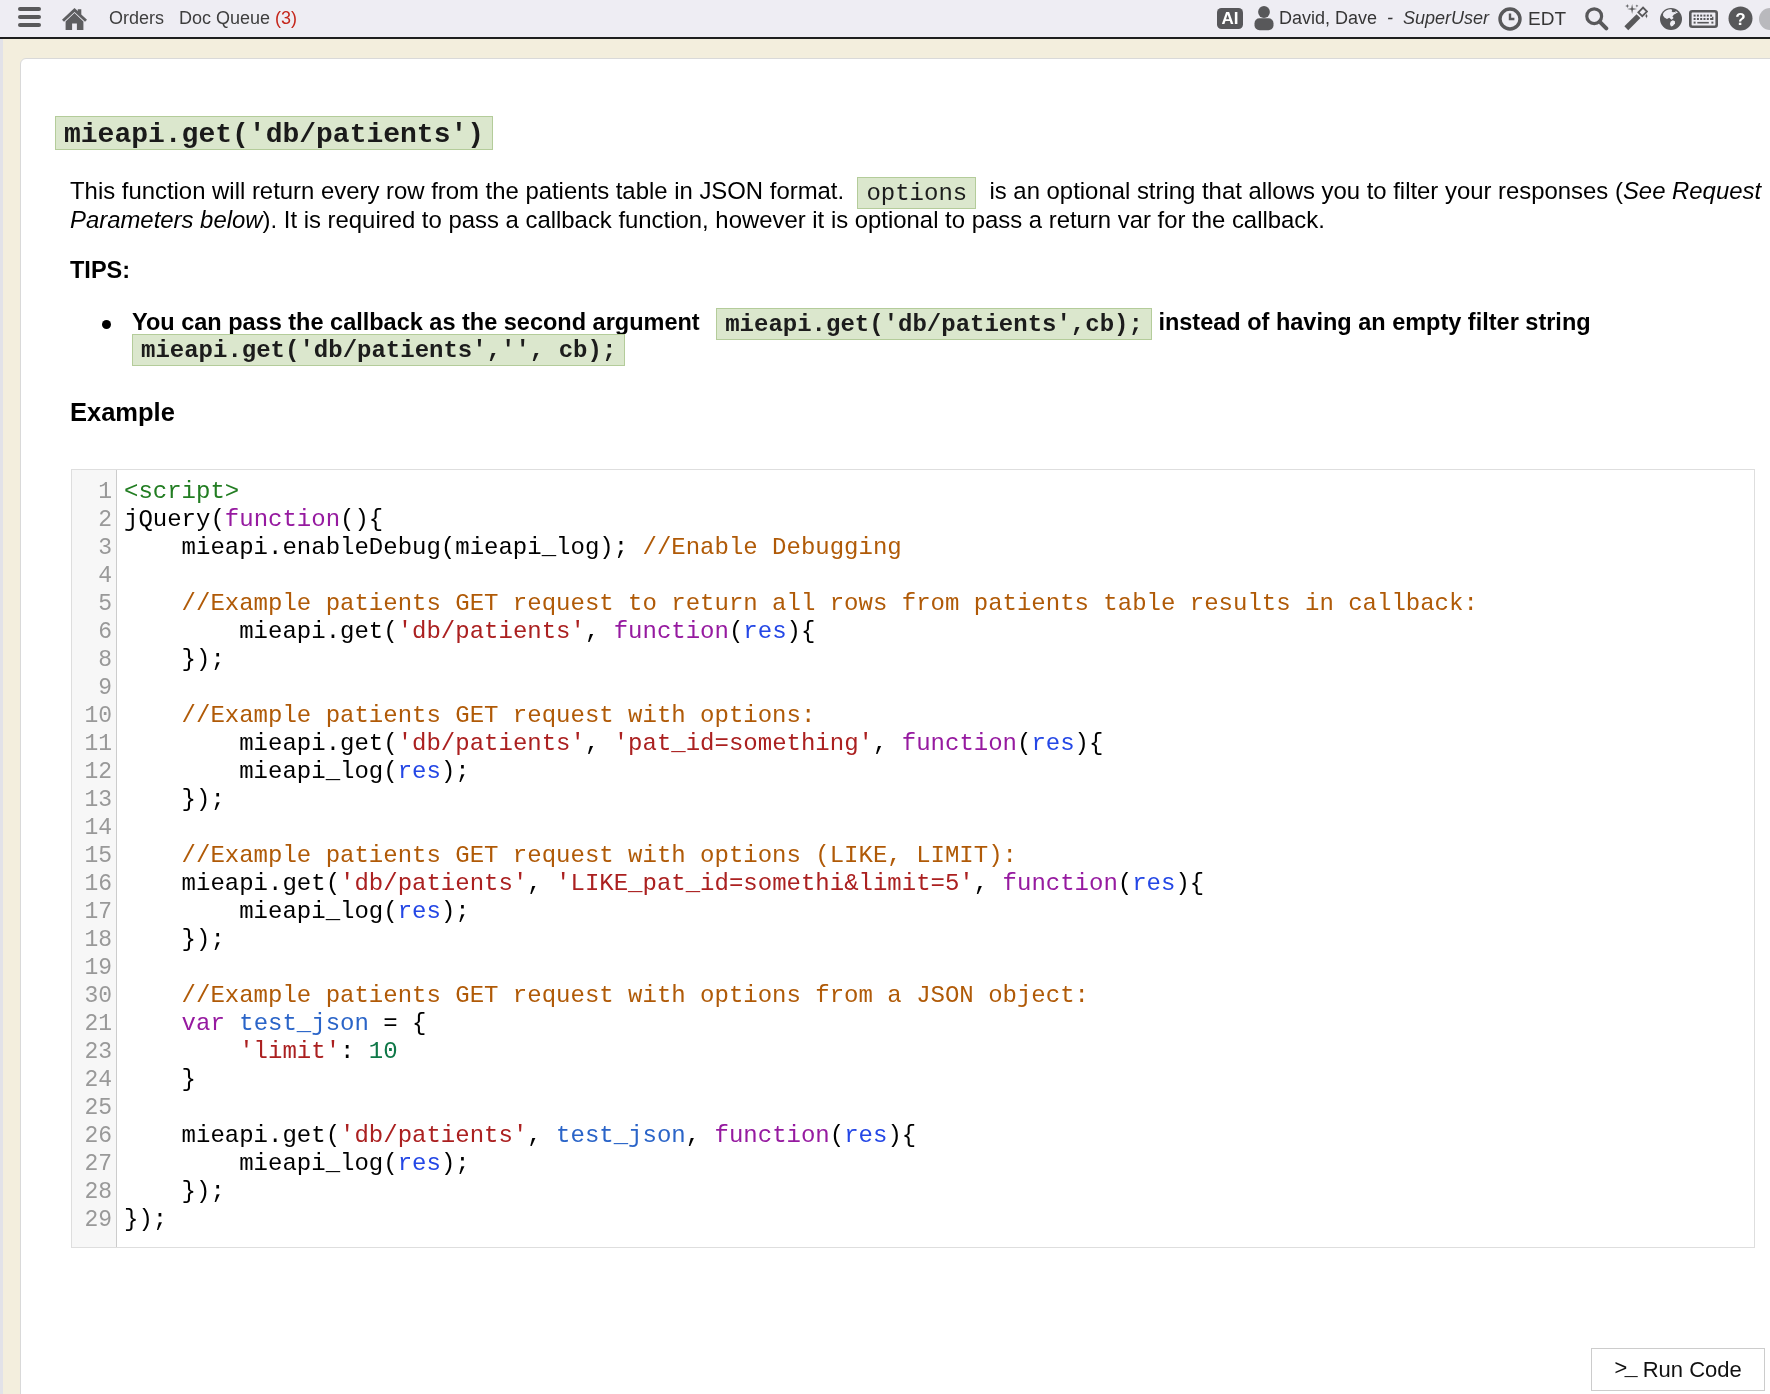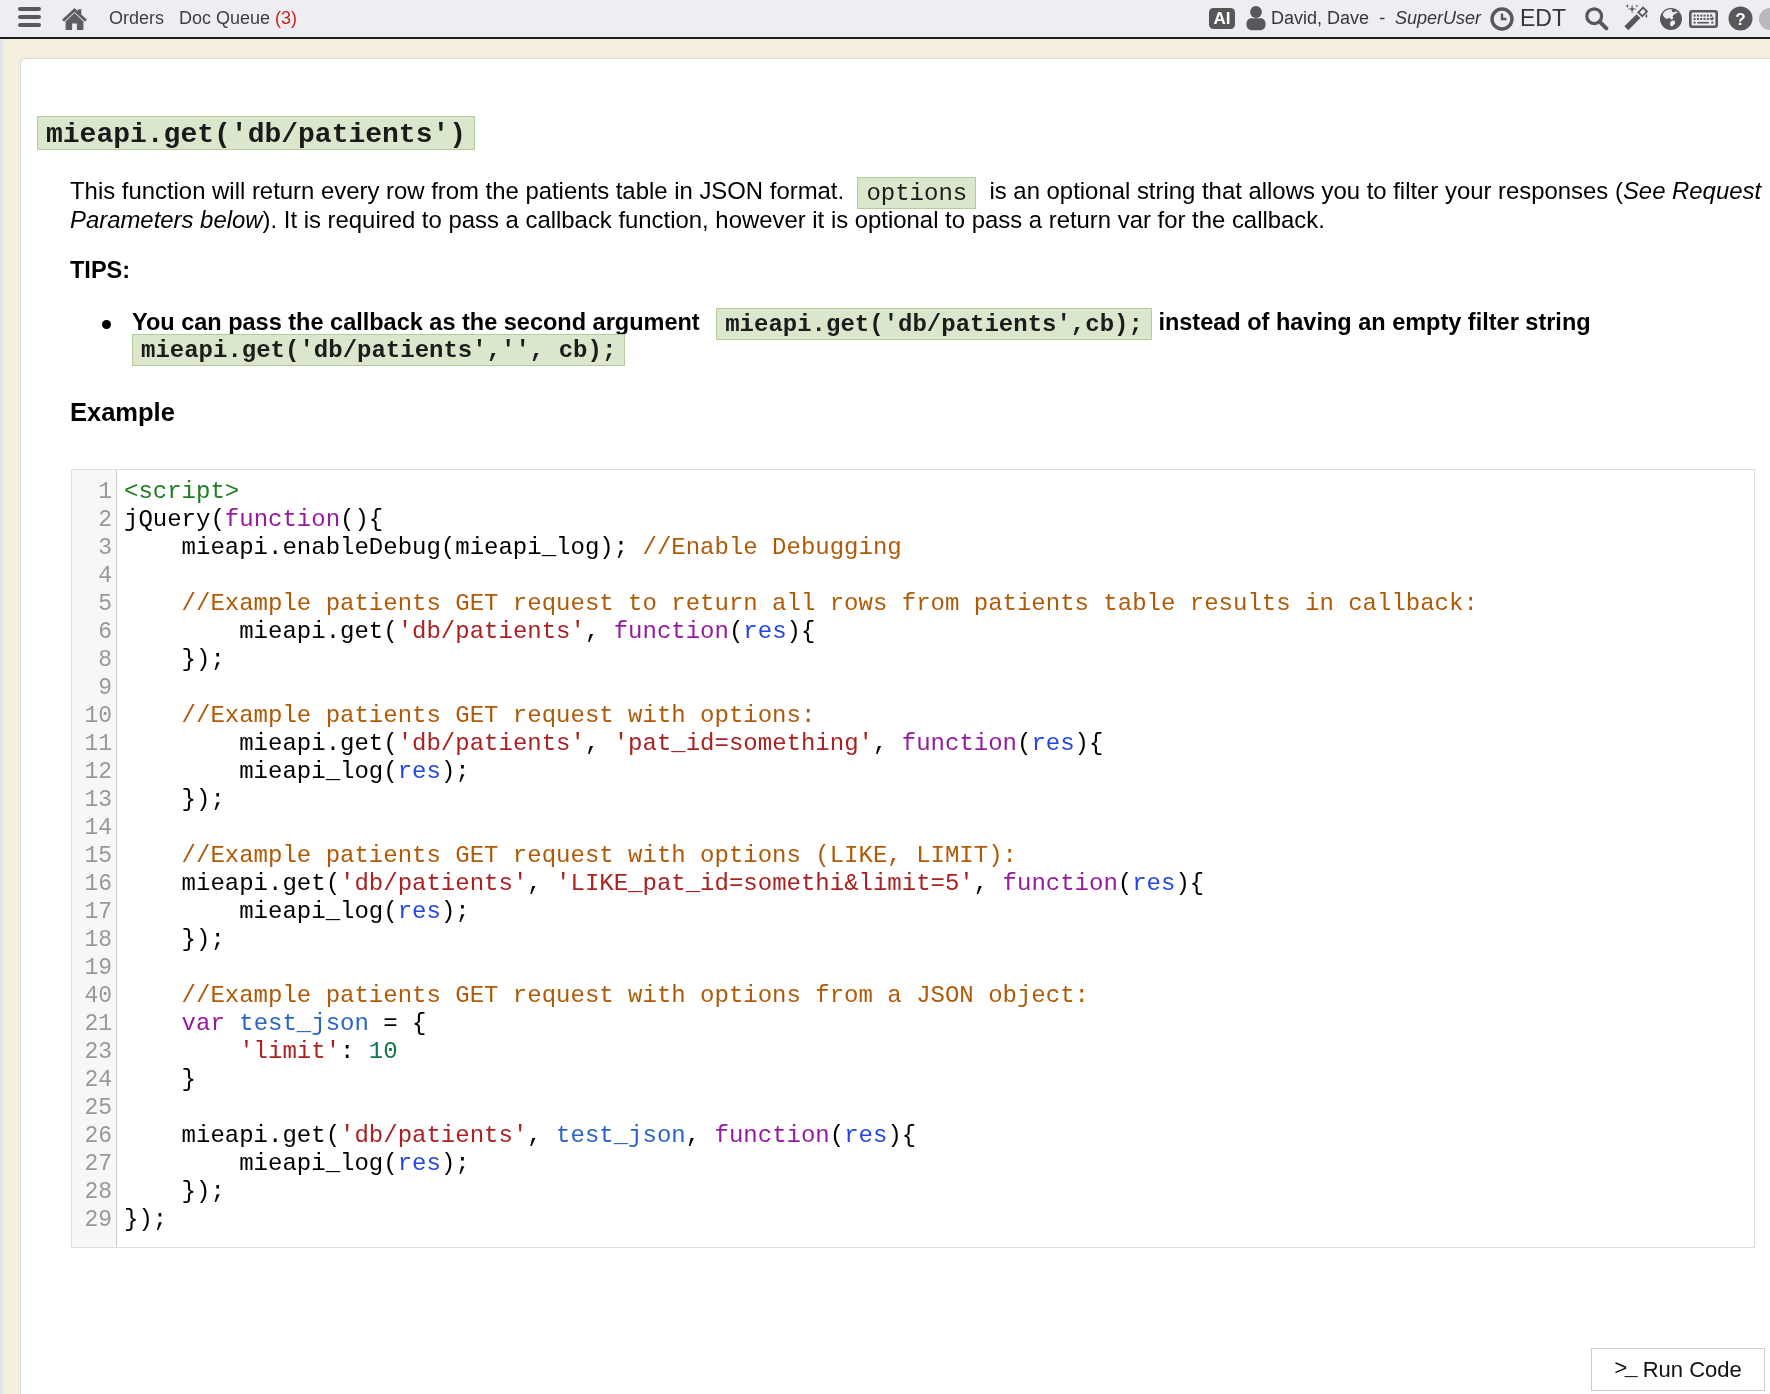--- a/index.html
+++ b/index.html
@@ -23,29 +23,29 @@
   .homeic { margin-left:21px; }
   .tb-link { font-size:18px; color:#3e3e3e; }
   .orders { margin-left:22px; }
   .docq { margin-left:15px; }
   .red3 { color:#c5271c; }
   .tb-right { margin-left:auto; display:flex; align-items:center; }
   .aibadge { width:26px; height:21px; background:#57575a; border-radius:4.5px; color:#fff;
              font-weight:bold; font-size:17px; display:flex; align-items:center; justify-content:center; }
   .uname { font-size:18px; color:#363636; margin-left:5px; }
   .su { font-size:18px; color:#363636; font-style:italic; }
-  .edt { font-size:23px; color:#363636; margin-left:6px; }
+  .edt { font-size:19px; color:#363636; margin-left:6px; }
   .partcirc { width:22px; height:22px; border-radius:50%; background:#b9b9bd; margin-left:6px; margin-right:-11px; }
   
   .panel {
     position:absolute; left:20px; top:58px; width:1790px; height:1400px;
     background:#ffffff; border:1px solid #d9d9d9; border-radius:6px;
   }
   .apih {
-    position:absolute; left:16px; top:57px; height:34px;
+    position:absolute; left:34px; top:57px; height:34px;
     font-family:"Liberation Mono", monospace; font-weight:bold; font-size:28px; line-height:31px;
     color:#1a1a1a; background:#dbe7cd; border:1.5px solid #b4cc9a; padding:2px 8px 0 8px; margin:0;
     display:inline-block;
   }
   code.ic {
     font-family:"Liberation Mono", monospace; font-size:24px; color:#1c1c1c;
     background:#dbe7cd; border:1.5px solid #b4cc9a; padding:1.5px 8px; white-space:pre;
   }
   .para {
     position:absolute; left:49px; top:119px; width:1712px; margin:0;
@@ -183,21 +183,21 @@
 <div class="row"><span class="ln">10</span>    <span class="c">//Example patients GET request with options:</span></div>
 <div class="row"><span class="ln">11</span>        mieapi.get(<span class="s">'db/patients'</span>, <span class="s">'pat_id=something'</span>, <span class="k">function</span>(<span class="b">res</span>){</div>
 <div class="row"><span class="ln">12</span>        mieapi_log(<span class="b">res</span>);</div>
 <div class="row"><span class="ln">13</span>    });</div>
 <div class="row"><span class="ln">14</span></div>
 <div class="row"><span class="ln">15</span>    <span class="c">//Example patients GET request with options (LIKE, LIMIT):</span></div>
 <div class="row"><span class="ln">16</span>    mieapi.get(<span class="s">'db/patients'</span>, <span class="s">'LIKE_pat_id=somethi&amp;limit=5'</span>, <span class="k">function</span>(<span class="b">res</span>){</div>
 <div class="row"><span class="ln">17</span>        mieapi_log(<span class="b">res</span>);</div>
 <div class="row"><span class="ln">18</span>    });</div>
 <div class="row"><span class="ln">19</span></div>
-<div class="row"><span class="ln">40</span>    <span class="c">//Example patients GET request with options from a JSON object:</span></div>
+<div class="row"><span class="ln">30</span>    <span class="c">//Example patients GET request with options from a JSON object:</span></div>
 <div class="row"><span class="ln">21</span>    <span class="k">var</span> <span class="t">test_json</span> = {</div>
 <div class="row"><span class="ln">23</span>        <span class="s">'limit'</span>: <span class="n">10</span></div>
 <div class="row"><span class="ln">24</span>    }</div>
 <div class="row"><span class="ln">25</span></div>
 <div class="row"><span class="ln">26</span>    mieapi.get(<span class="s">'db/patients'</span>, <span class="t">test_json</span>, <span class="k">function</span>(<span class="b">res</span>){</div>
 <div class="row"><span class="ln">27</span>        mieapi_log(<span class="b">res</span>);</div>
 <div class="row"><span class="ln">28</span>    });</div>
 <div class="row"><span class="ln">29</span>});</div>
   </div>
   <div class="runbtn"><span class="rcico">&gt;_</span> Run Code</div>

